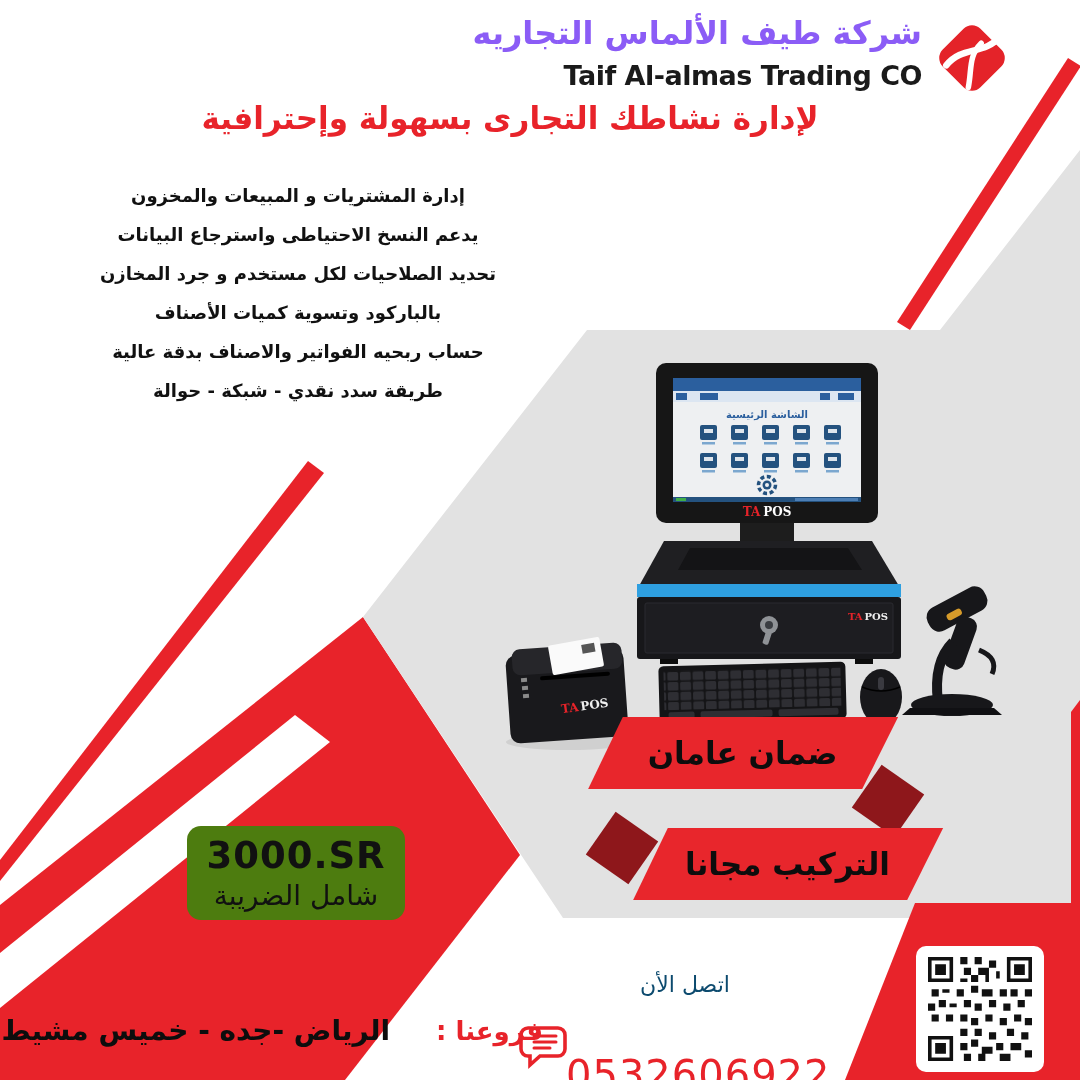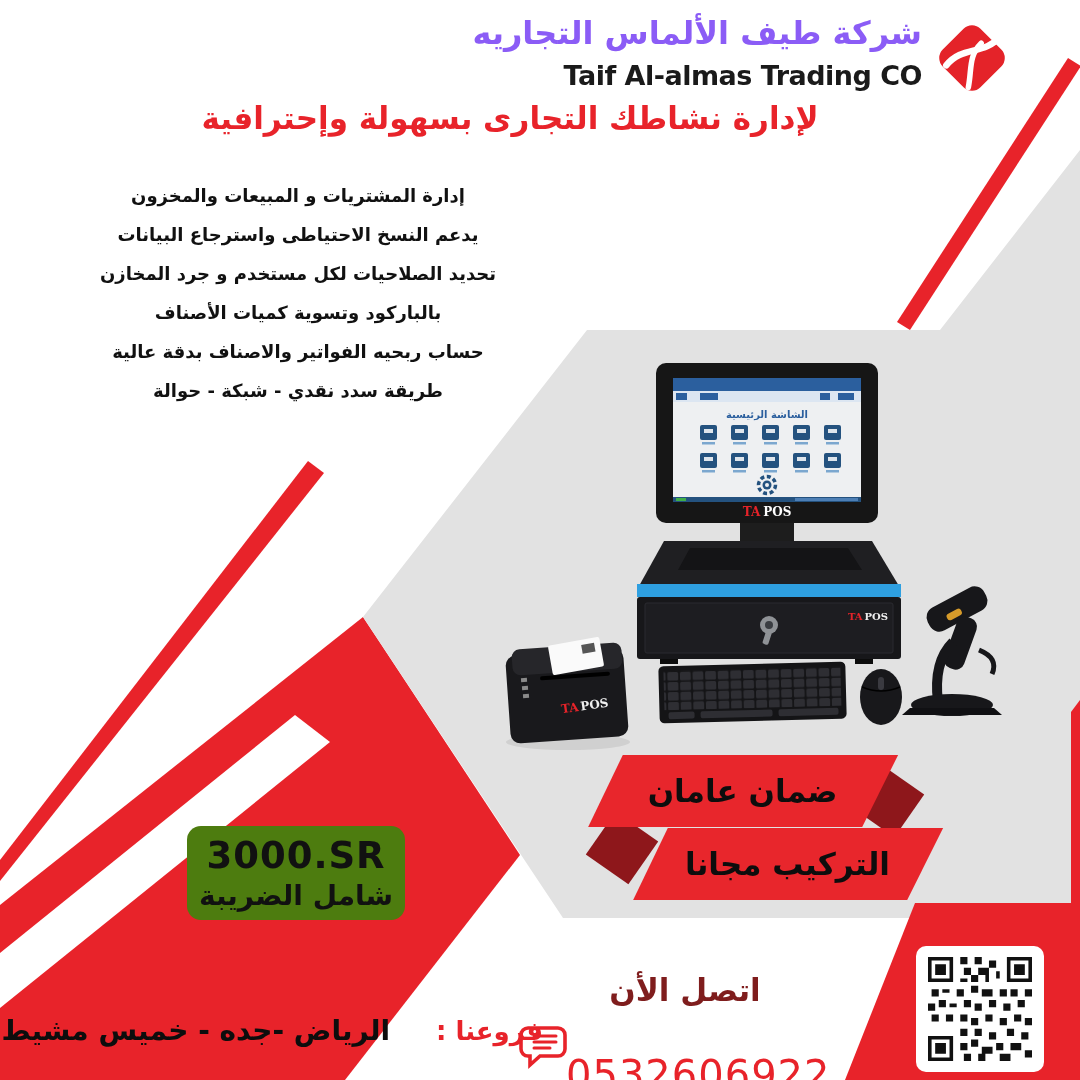--- a/index.html
+++ b/index.html
@@ -15,31 +15,31 @@
   
   .headline{left:110px;top:100px;width:800px;text-align:center;font-size:31px;font-weight:bold;
             color:#e8232a;white-space:nowrap;}
   .features{left:6px;top:176px;width:584px;text-align:center;color:#111;}
   .features div{font-size:18px;font-weight:bold;line-height:39px;white-space:nowrap;}
   
   .fold{width:52px;height:52px;background:#8e171b;transform:rotate(35deg);}
   .ribbon{height:72px;background:#e8262c;display:flex;align-items:center;justify-content:center;
           color:#0d0d0d;font-size:31px;font-weight:bold;
           clip-path:polygon(12% 0,99.4% 0,88% 100%,1% 100%);}
-  .ribbon1{left:585px;top:755px;width:315px;}
+  .ribbon1{left:585px;top:717px;width:315px;}
   .ribbon2{left:630px;top:828px;width:315px;}
   .fold1{left:862px;top:775px;}
   .fold2{left:596px;top:822px;}
   
   .price{left:187px;top:826px;width:218px;height:94px;background:#4d7c0f;border-radius:14px;
          display:flex;flex-direction:column;align-items:center;justify-content:center;color:#111;}
   .price .amount{font-size:37px;font-weight:bold;letter-spacing:1px;}
-  .price .note{font-size:28px;font-weight:bold;margin-top:2px;}
-  
-  .call{left:575px;top:972px;width:220px;text-align:center;font-size:31px;font-weight:bold;color:#7f1d1d;}
+  .price .note{font-size:28px;font-weight:normal;margin-top:2px;}
+  
+  .call{left:575px;top:972px;width:220px;text-align:center;font-size:22px;font-weight:normal;color:#0c4a6e;}
   .phone{left:566px;top:1052px;width:234px;text-align:left;font-size:40px;font-weight:normal;
          color:#e8232a;letter-spacing:1px;}
   .chat{left:516px;top:1022px;width:54px;height:50px;}
   .branches-label{left:436px;top:1016px;font-size:26px;font-weight:bold;color:#e8232a;white-space:nowrap;}
   .branches{left:24px;top:1014px;width:366px;text-align:center;font-size:28px;font-weight:bold;
             color:#0d0d0d;white-space:nowrap;}
   
   .qr{left:916px;top:946px;width:128px;height:126px;background:#fff;border-radius:10px;
       display:flex;align-items:center;justify-content:center;}
   .serifbrand{font-family:"DejaVu Serif","Liberation Serif",serif;font-weight:bold;}

